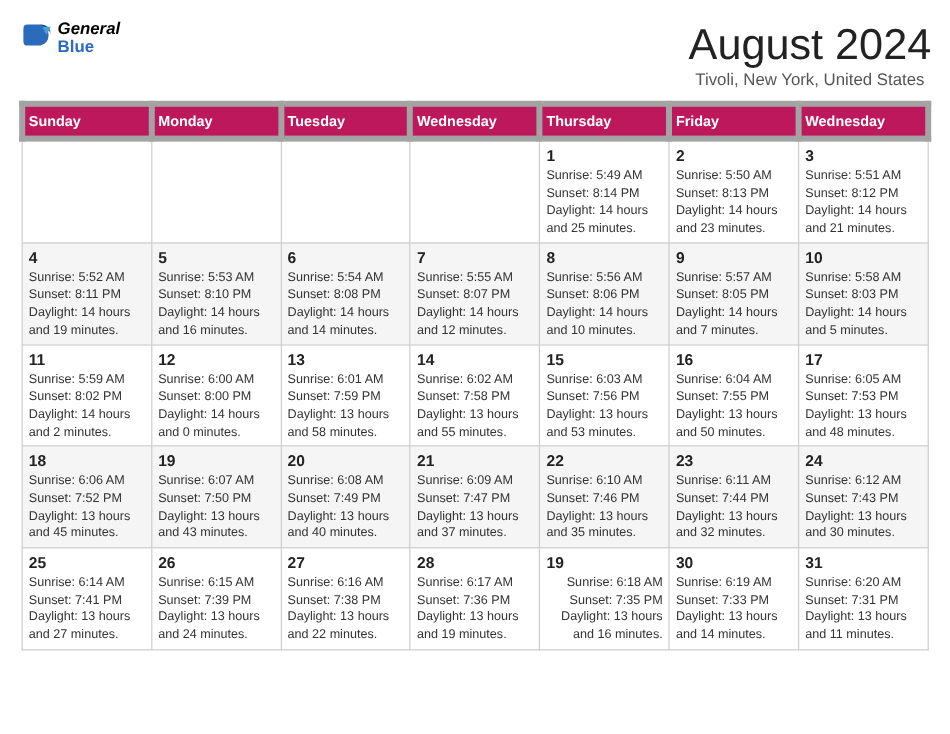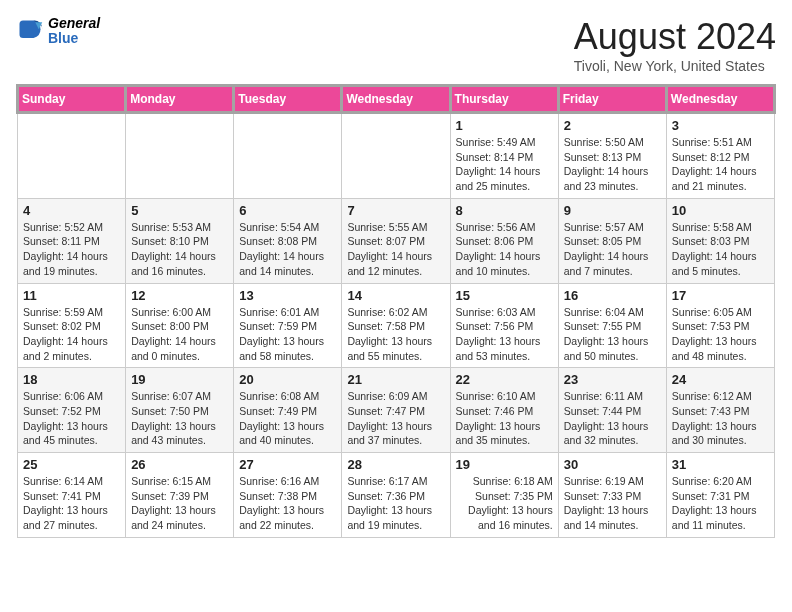--- a/index.html
+++ b/index.html
@@ -35,44 +35,44 @@
     .logo-blue {
       font-size: 14px;
       font-weight: bold;
       color: #2a6bbc;
     }
     .logo-icon {
       width: 28px;
       height: 28px;
     }
     .title-block {
-      text-align: left;
+      text-align: center;
     }
     .month-title {
       font-size: 36px;
       font-weight: normal;
       color: #222;
     }
     .location {
       font-size: 14px;
       color: #555;
     }
     .calendar {
       width: 100%;
       border-collapse: collapse;
       font-size: 11px;
     }
     .calendar thead th {
-      background: #ec4899;
+      background: #be185d;
       color: #fff;
       padding: 5px 3px;
       text-align: left;
       font-size: 12px;
       font-weight: bold;
-      border: 3px solid #a3a3a3;
+      border: 5px solid #a3a3a3;
     }
     .calendar tbody td {
       border: 1px solid #ccc;
       vertical-align: top;
       padding: 4px 5px;
       width: 108px;
       min-height: 80px;
       background: #fff;
     }
     .calendar tbody tr:nth-child(even) td {

